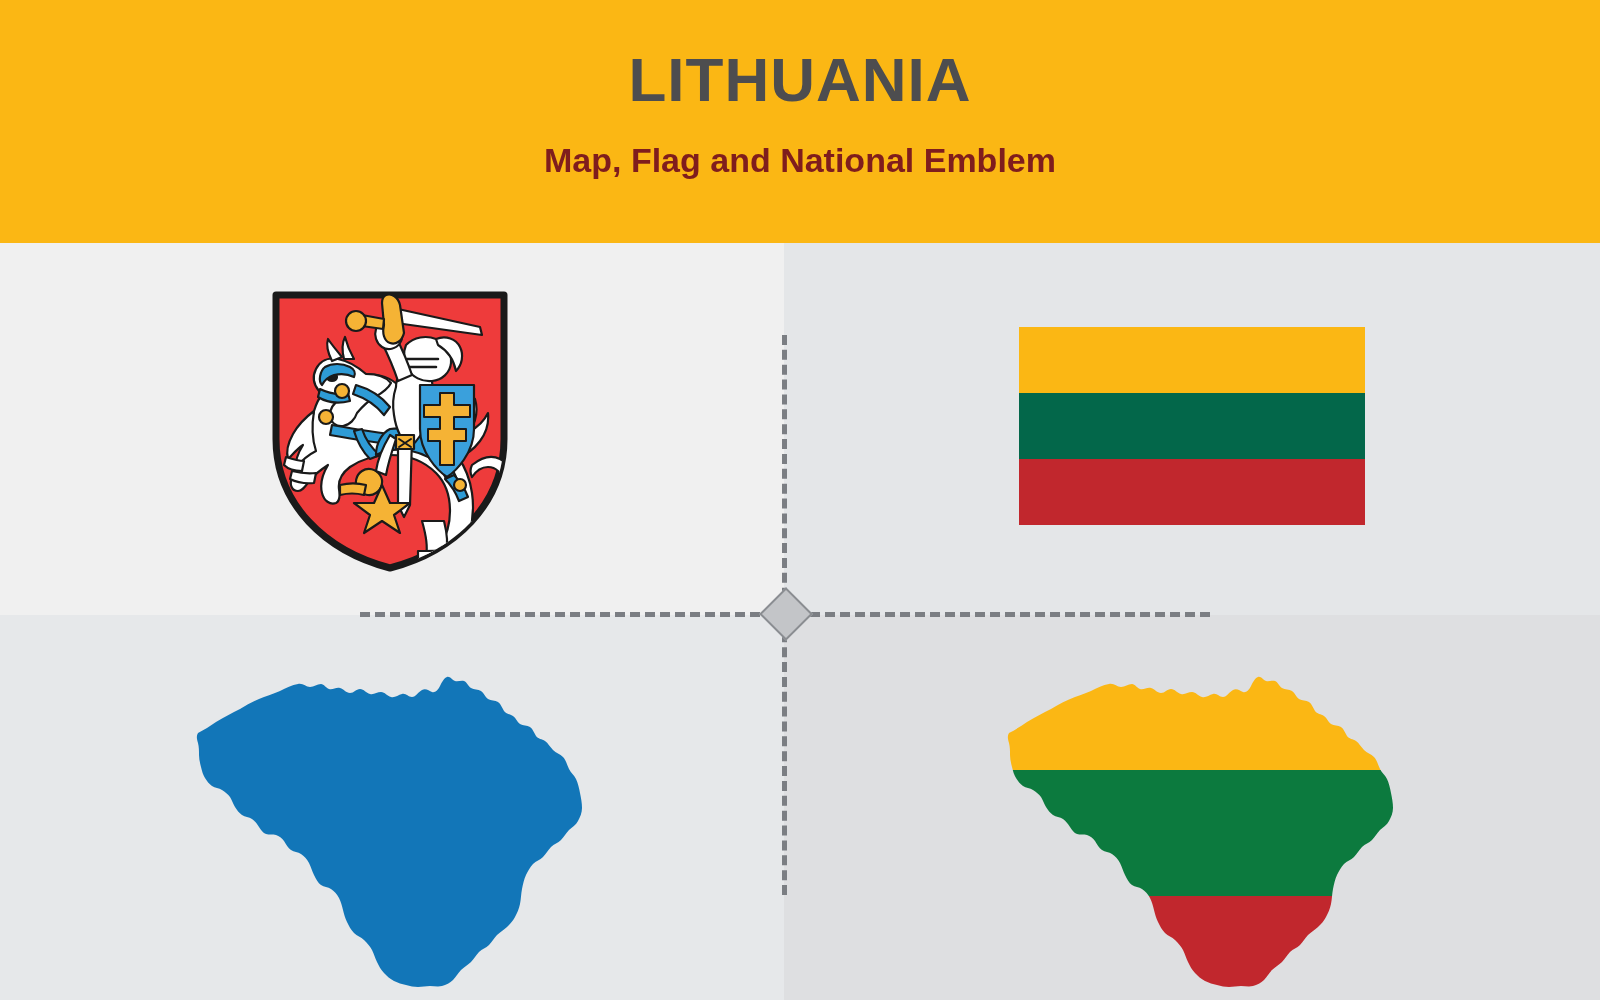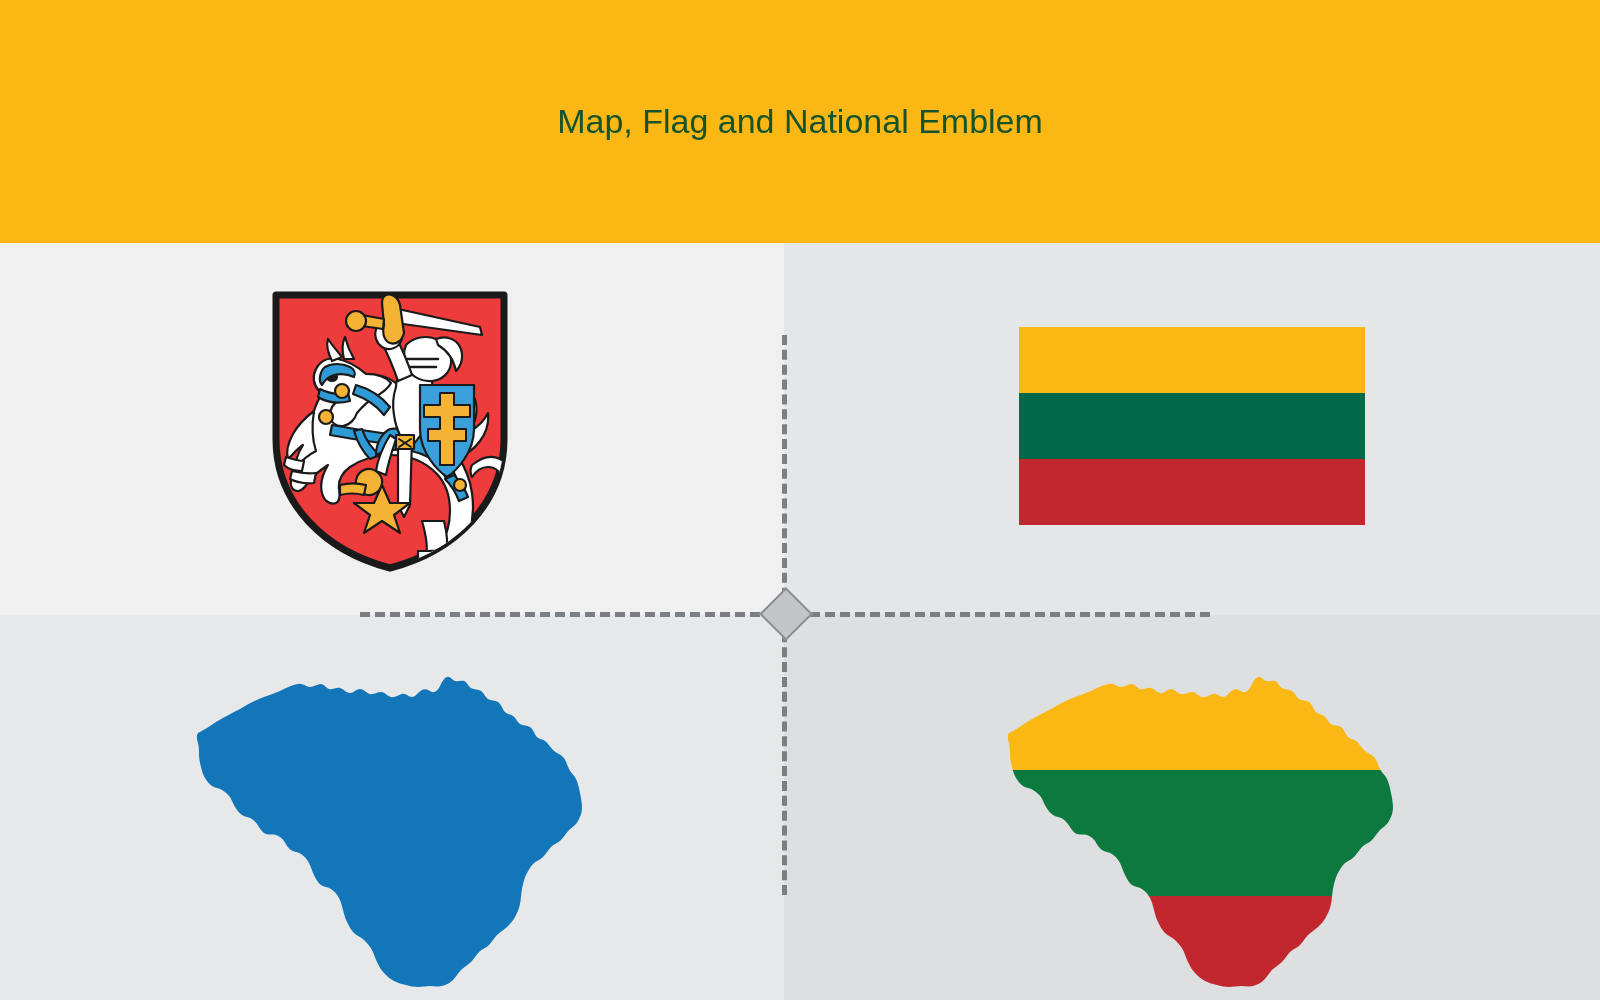--- a/index.html
+++ b/index.html
@@ -35,24 +35,24 @@
     font-size: 62px;
     font-weight: bold;
     letter-spacing: 1px;
     color: #4D4D4F;
     line-height: 1.05;
     margin: 0 0 14px 0;
     text-align: center;
   }
   .subtitle {
     font-size: 34px;
-    font-weight: normal;
-    color: #14532d;
+    font-weight: bold;
+    color: #7f1d1d;
     line-height: 1.1;
-    margin: 0;
+    margin: 16px;
     text-align: center;
   }
 
   
   .quad {
     position: absolute;
   }
   .quad-tl { left: 0;   top: 243px; width: 784px; height: 372px; background: #F0F0F0; }
   .quad-tr { left: 784px; top: 243px; width: 816px; height: 372px; background: #E4E6E8; }
   .quad-bl { left: 0;   top: 615px; width: 784px; height: 385px; background: #E6E8EA; }
@@ -126,20 +126,21 @@
   .map-plain-wrap { width: 430px; height: 360px; margin-left: -6px; margin-top: 12px; }
   .map-flag-wrap  { width: 430px; height: 360px; margin-left: 16px; margin-top: 12px; }
   .map-svg { width: 100%; height: 100%; display: block; overflow: visible; }
 </style>
 </head>
 <body>
 
 <div id="stage">
 
   <div class="header-band">
+    <div class="title">LITHUANIA</div>
     <div class="subtitle">Map, Flag and National Emblem</div>
   </div>
 
   <div class="quad quad-tl"></div>
   <div class="quad quad-tr"></div>
   <div class="quad quad-bl"></div>
   <div class="quad quad-br"></div>
 
   <div class="panel panel-emblem">
     <div class="emblem-wrap">

